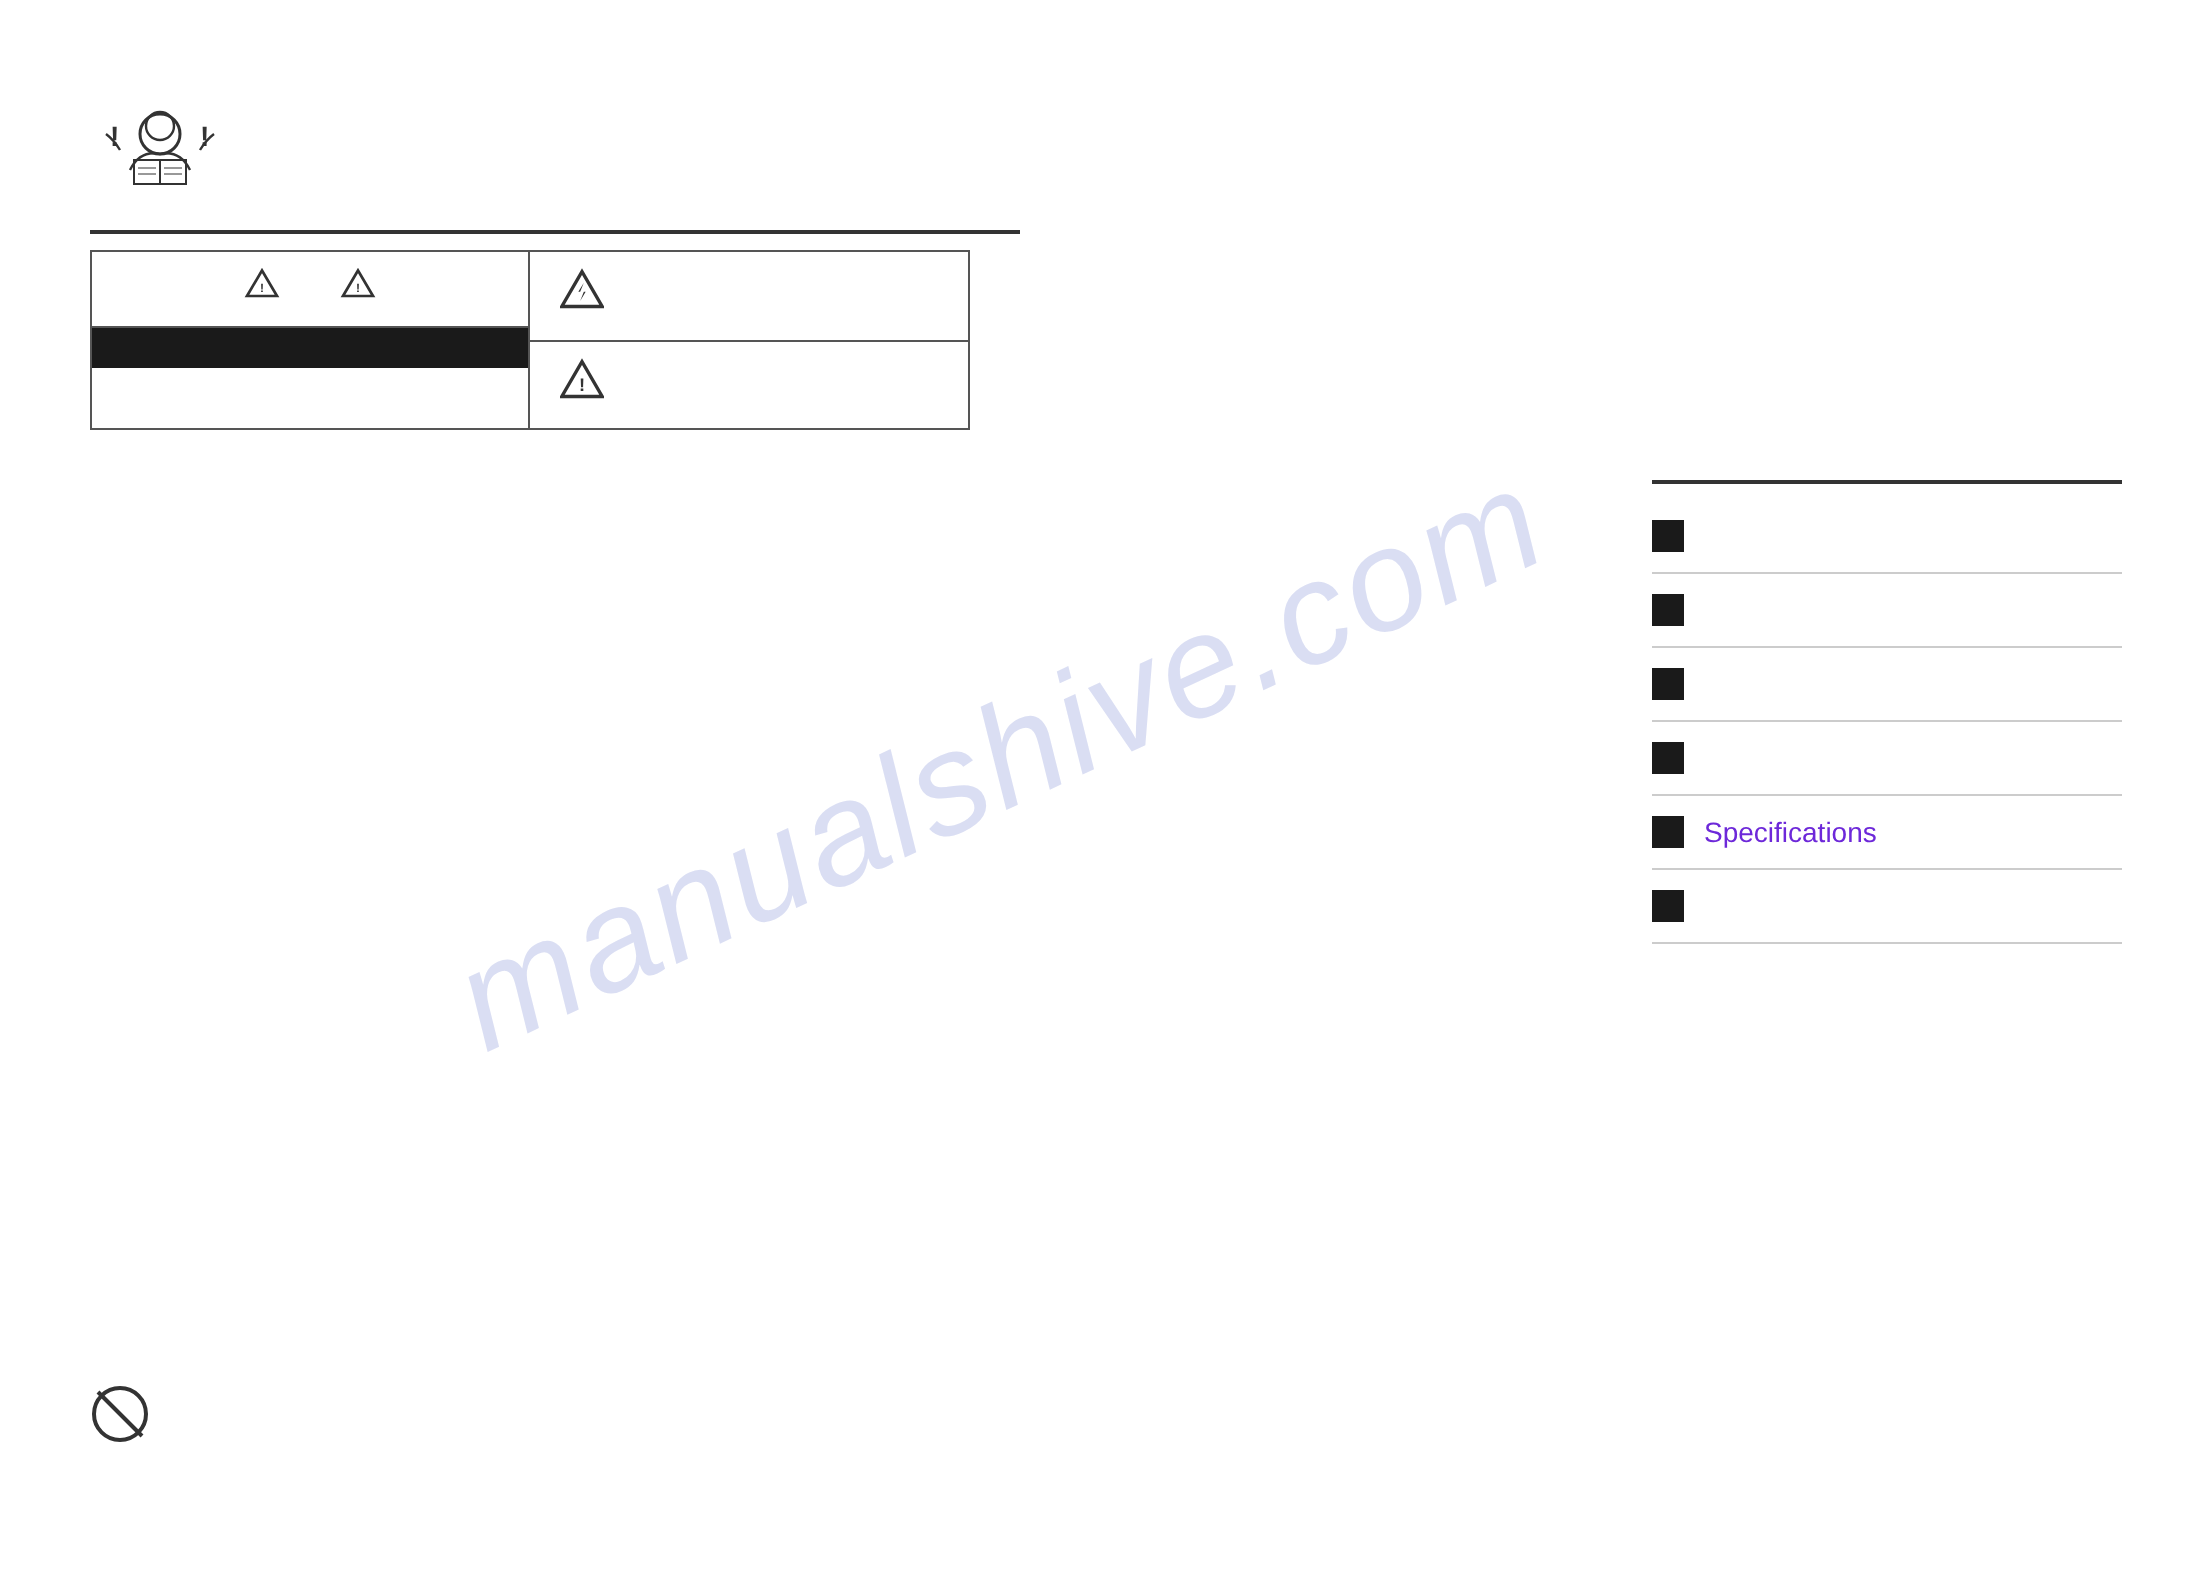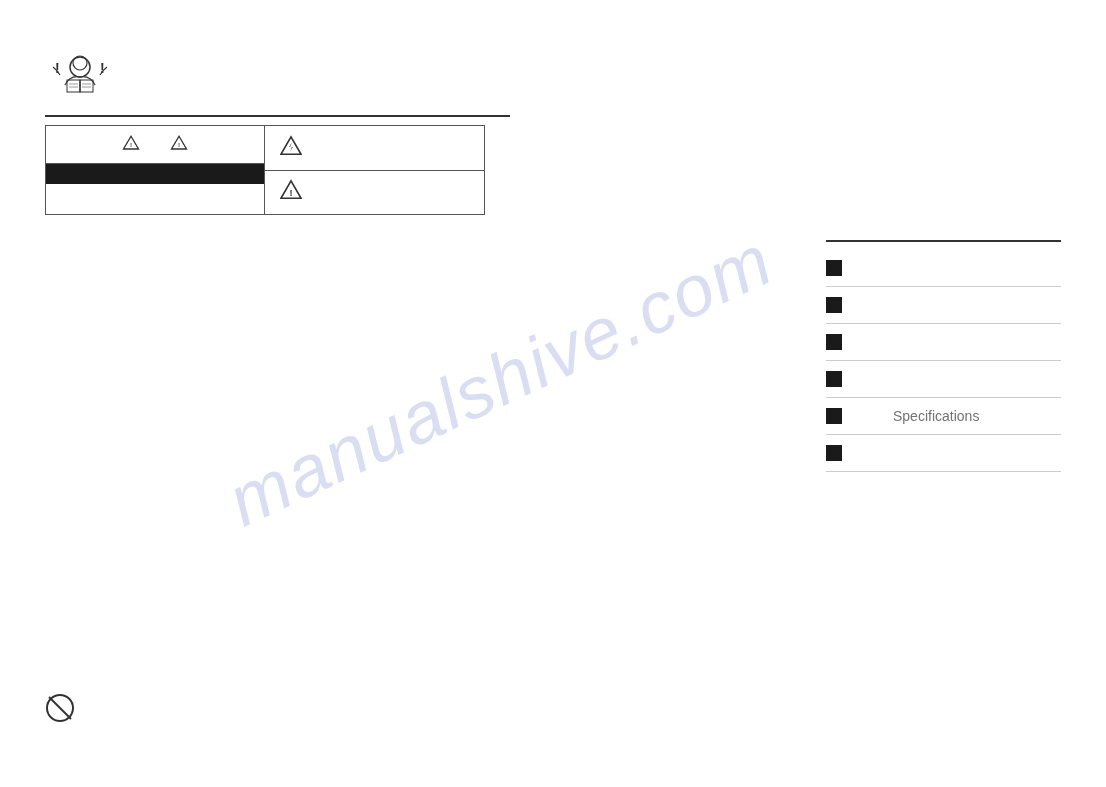--- a/index.html
+++ b/index.html
@@ -180,22 +180,21 @@
 
     .sidebar-item-box {
       width: 16px;
       height: 16px;
       background: #1a1a1a;
       flex-shrink: 0;
     }
 
     .sidebar-item-label {
       font-size: 13px;
-      color: #737373;
-      margin-left: 41px;
+      color: #6d28d9;
     }
 
     .sidebar-item-specifications .sidebar-item-label {
       font-size: 14px;
     }
   </style>
 </head>
 <body>
 
 <div class="main-content">

